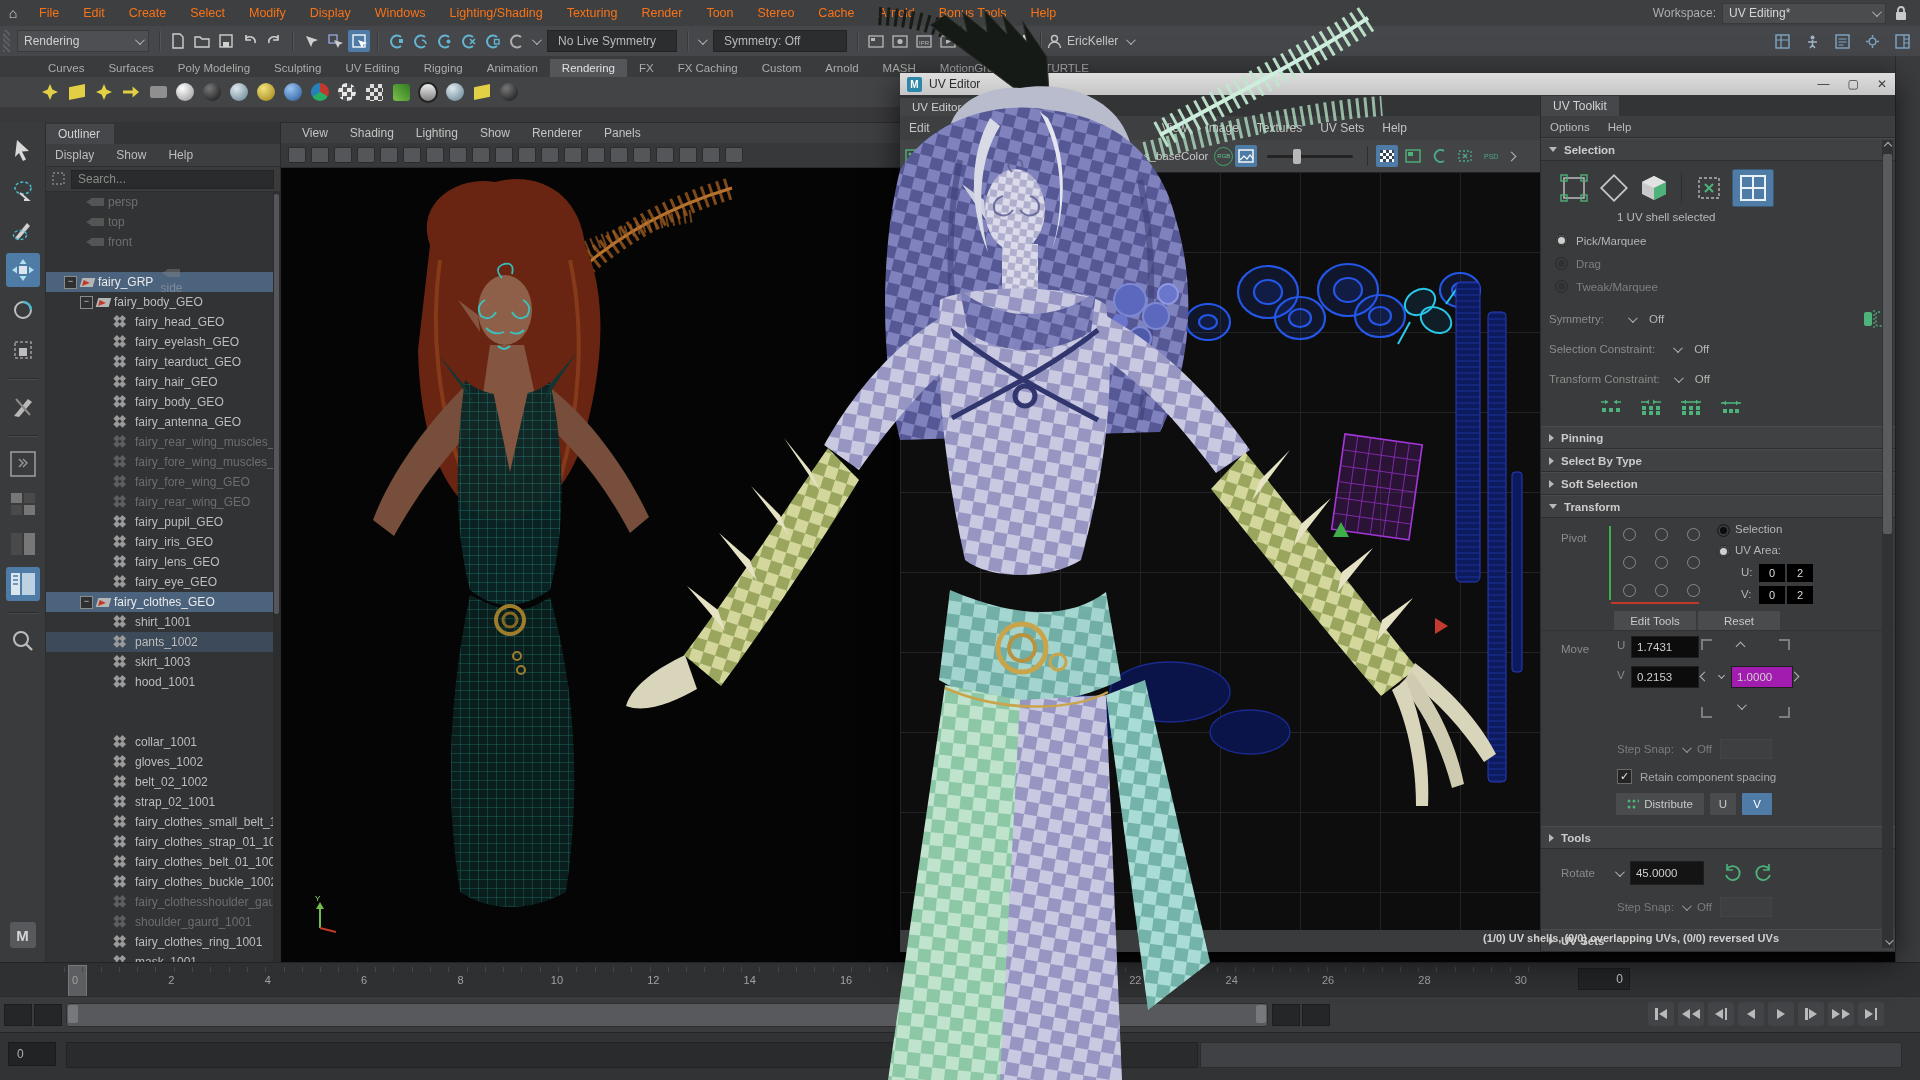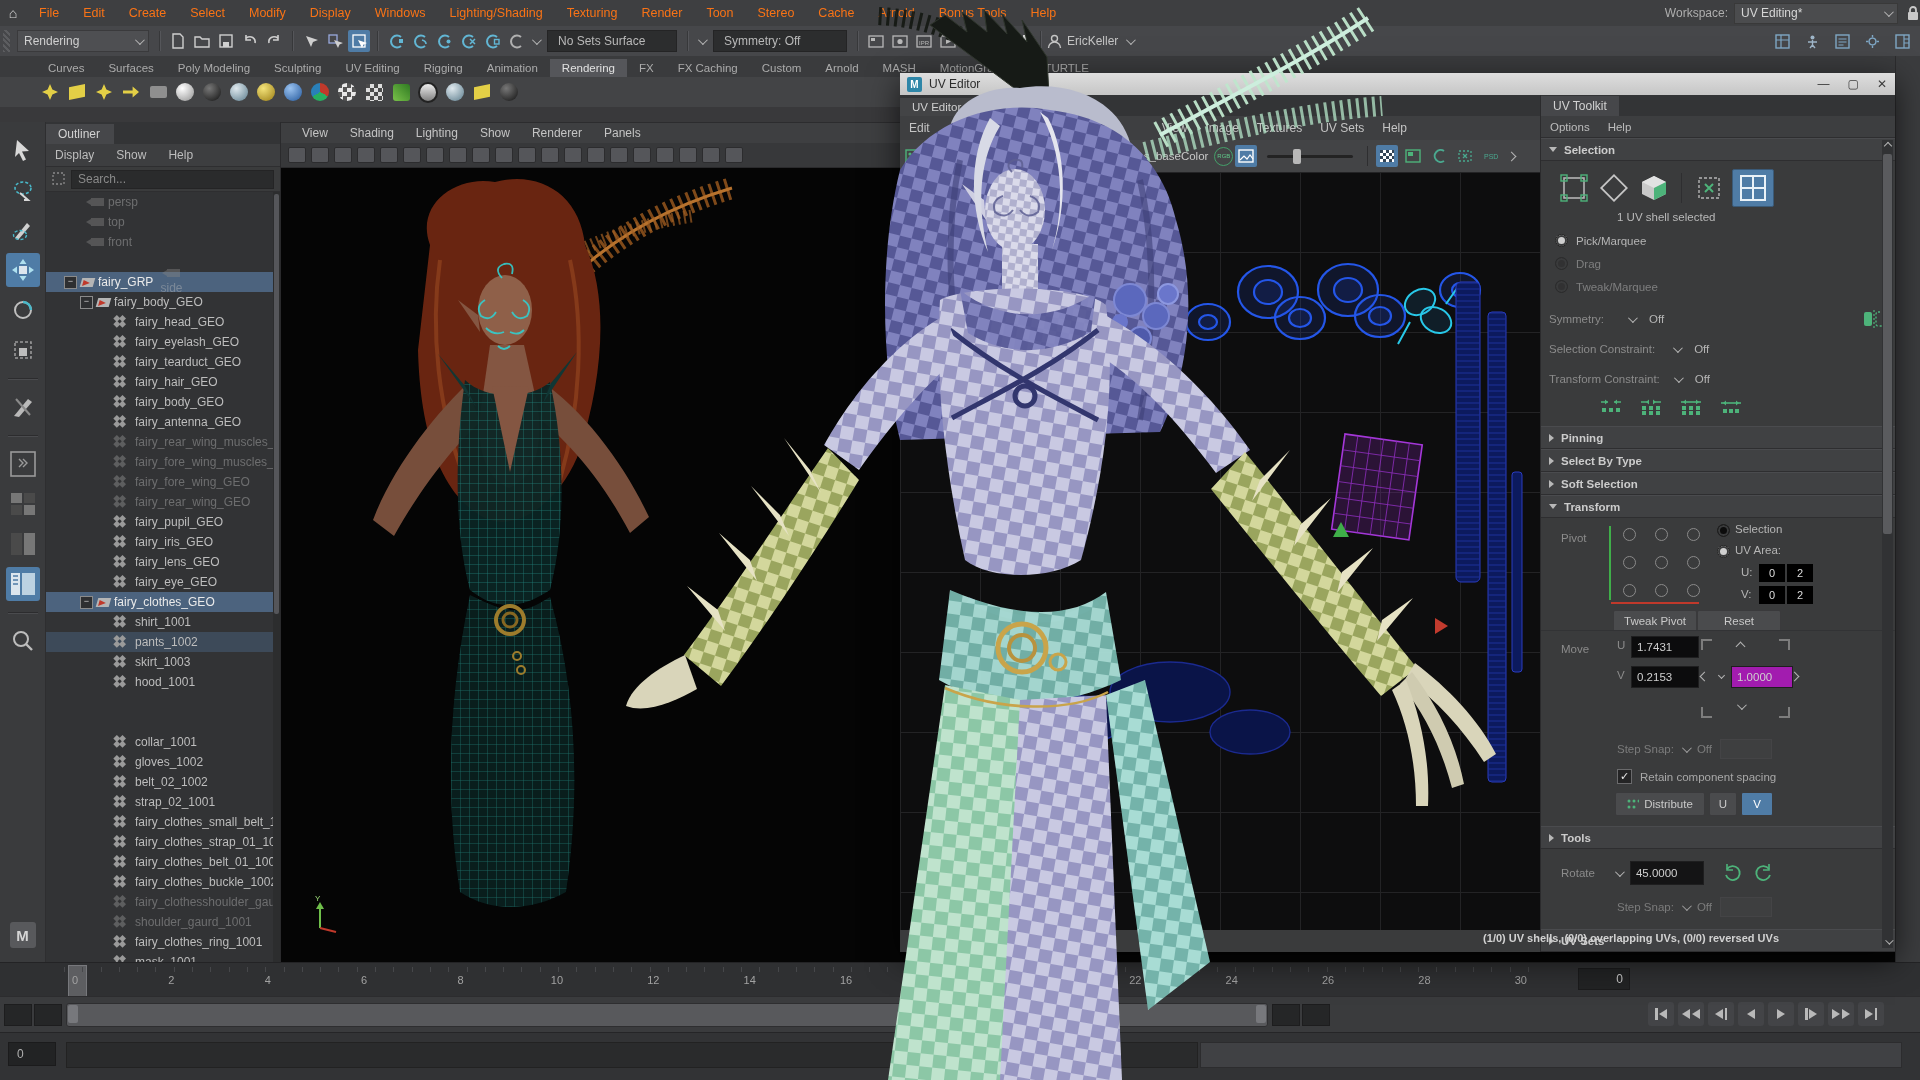--- a/index.html
+++ b/index.html
@@ -157,21 +157,21 @@
       <span class="mitem">Windows</span>
       <span class="mitem">Lighting/Shading</span>
       <span class="mitem">Texturing</span>
       <span class="mitem">Render</span>
       <span class="mitem">Toon</span>
       <span class="mitem">Stereo</span>
       <span class="mitem">Cache</span>
       <span class="mitem">Arnold</span>
       <span class="mitem">Bonus Tools</span>
       <span class="mitem">Help</span>
-    <div style="margin-left:auto;display:flex;align-items:center;padding-right:0;">
+    <div style="margin-left:auto;display:flex;align-items:center;padding-right:12px;">
       <span class="wslabel">Workspace:</span>
       <div class="wsdrop">
         <span>UV Editing*</span>
           <span class="chev"></span>
       </div>
       <svg width="14" height="16" viewBox="0 0 14 16" style="margin-left:8px">
           <rect x="2" y="7" width="10" height="8" rx="1" fill="#c9c9c9"></rect>
           <path d="M4 7 V5 a3 3 0 0 1 6 0 V7" fill="none" stroke="#c9c9c9" stroke-width="1.8"></path>
         </svg>
     </div>
@@ -261,21 +261,21 @@
           <rect x="9.5" y="5.5" width="4.5" height="4.5" fill="none" stroke="#62b6d4" stroke-width="1.4"></rect>
         </svg>
       </span>
     <span class="sico">
         <svg width="15" height="15">
           <path d="M12 3 A6 6 0 1 0 12 12" fill="none" stroke="#b0b0b0" stroke-width="2"></path>
         </svg>
       </span>
     <span class="chev" style="margin:0 4px;"></span>
     <div class="slfield" style="width:108px;">
-        <span>No Sets Surface</span>
+        <span>No Live Symmetry</span>
       </div>
     <span class="slsep"></span>
     <span class="chev" style="margin:0 4px;"></span>
     <div class="slfield" style="width:112px;">
         <span>Symmetry: Off</span>
       </div>
     <span class="slsep"></span>
     <span class="sico">
         <svg width="16" height="13">
           <rect x="1" y="1" width="14" height="11" fill="none" stroke="#b8b8b8" stroke-width="1.3"></rect>
@@ -1082,21 +1082,21 @@
         <span class="tkradio" style="position:absolute;left:176px;top:6px;background:#0c0c0c;"></span>
         <span class="vallbl" style="position:absolute;left:194px;top:5px;">Selection</span>
         <span class="tkradio on" style="position:absolute;left:176px;top:27px;"></span>
         <span class="vallbl" style="position:absolute;left:194px;top:26px;">UV Area:</span>
         <span class="vallbl" style="position:absolute;left:200px;top:48px;">U:</span>
         <span class="cellfield" style="position:absolute;left:218px;top:46px;width:26px;height:18px;">0</span>
         <span class="cellfield" style="position:absolute;left:246px;top:46px;width:26px;height:18px;">2</span>
         <span class="vallbl" style="position:absolute;left:200px;top:70px;">V:</span>
         <span class="cellfield" style="position:absolute;left:218px;top:68px;width:26px;height:18px;">0</span>
         <span class="cellfield" style="position:absolute;left:246px;top:68px;width:26px;height:18px;">2</span>
-        <span class="tkbtn" style="position:absolute;left:72px;top:92px;width:82px;height:20px;">Tweak Pivot</span>
+        <span class="tkbtn" style="position:absolute;left:72px;top:92px;width:82px;height:20px;">Edit Tools</span>
         <span class="tkbtn" style="position:absolute;left:156px;top:92px;width:82px;height:20px;">Reset</span>
       </div>
 
       <div style="position:relative;height:96px;border-top:1px solid #323335;">
         <span class="dimlbl" style="position:absolute;left:20px;top:12px;">Move</span>
         <span class="dimlbl" style="position:absolute;left:76px;top:8px;">U</span>
         <span class="numfield" style="position:absolute;left:90px;top:5px;width:56px;height:20px;">1.7431</span>
         <span class="dimlbl" style="position:absolute;left:76px;top:38px;">V</span>
         <span class="numfield" style="position:absolute;left:90px;top:35px;width:56px;height:20px;">0.2153</span>
         <span class="corner" style="left:160px;top:8px;border-width:2px 0 0 2px;"></span>

